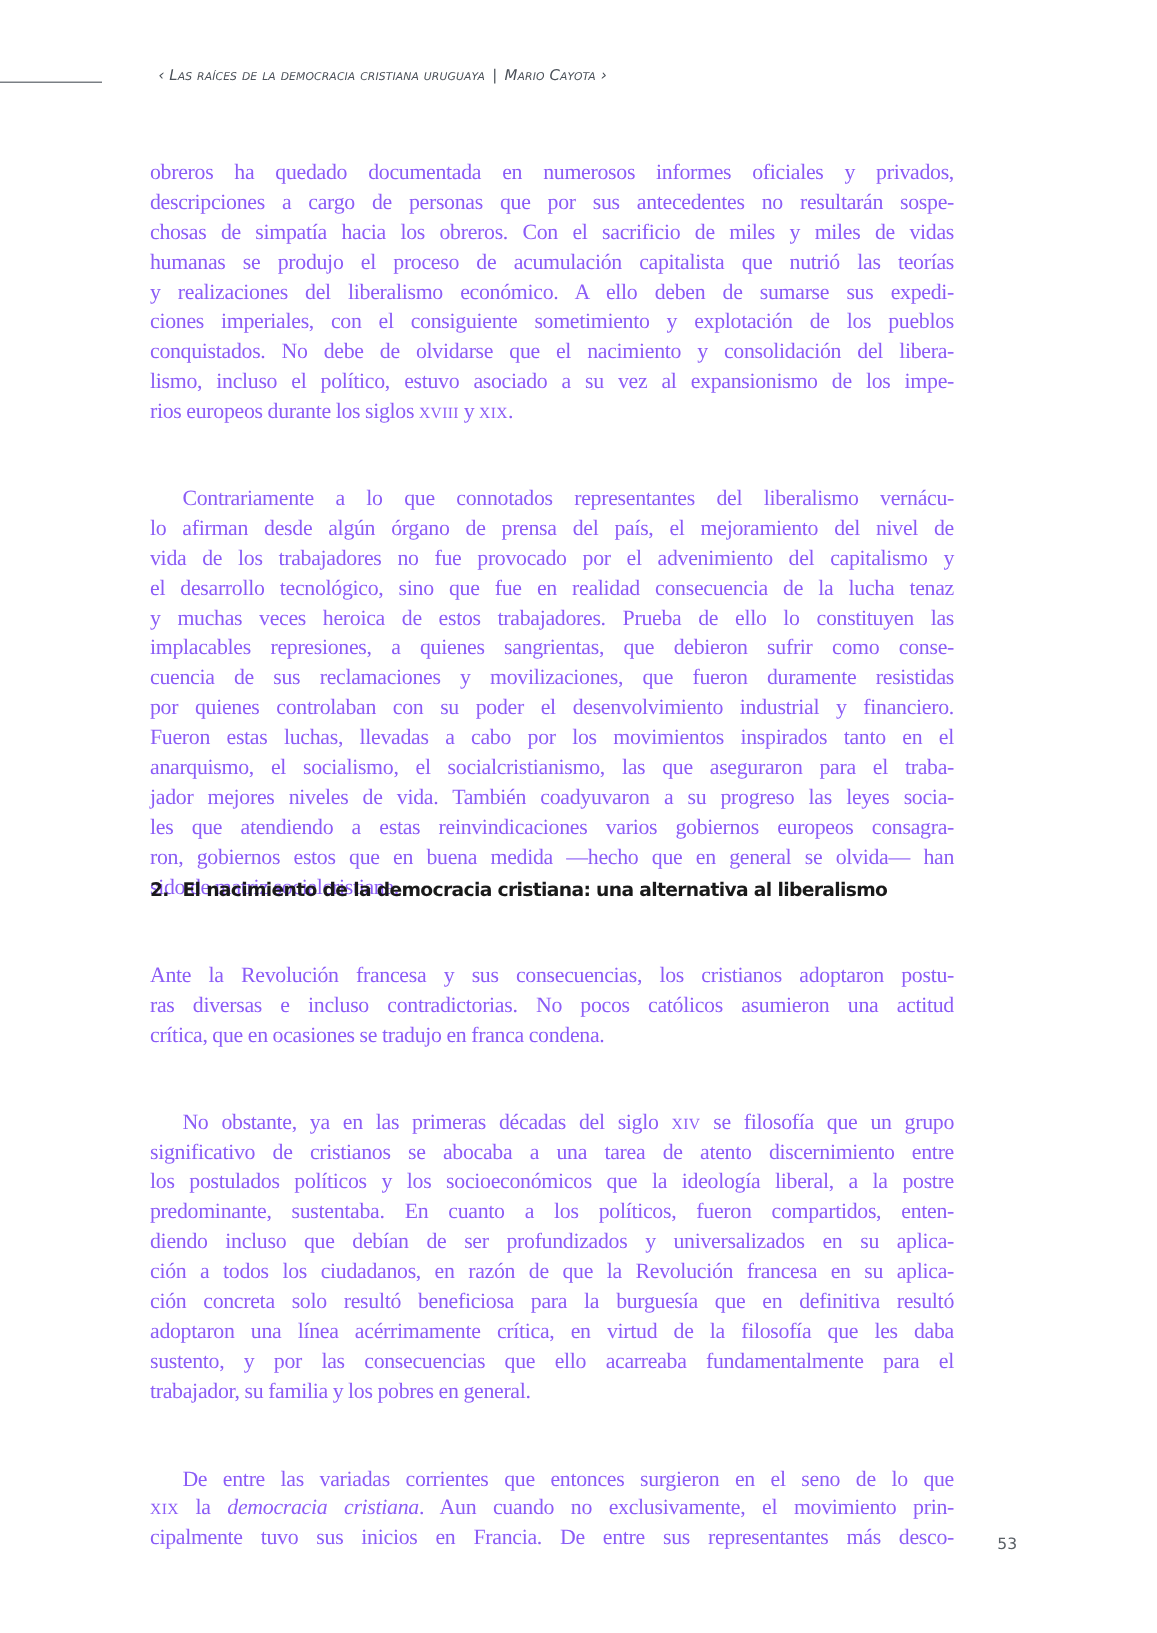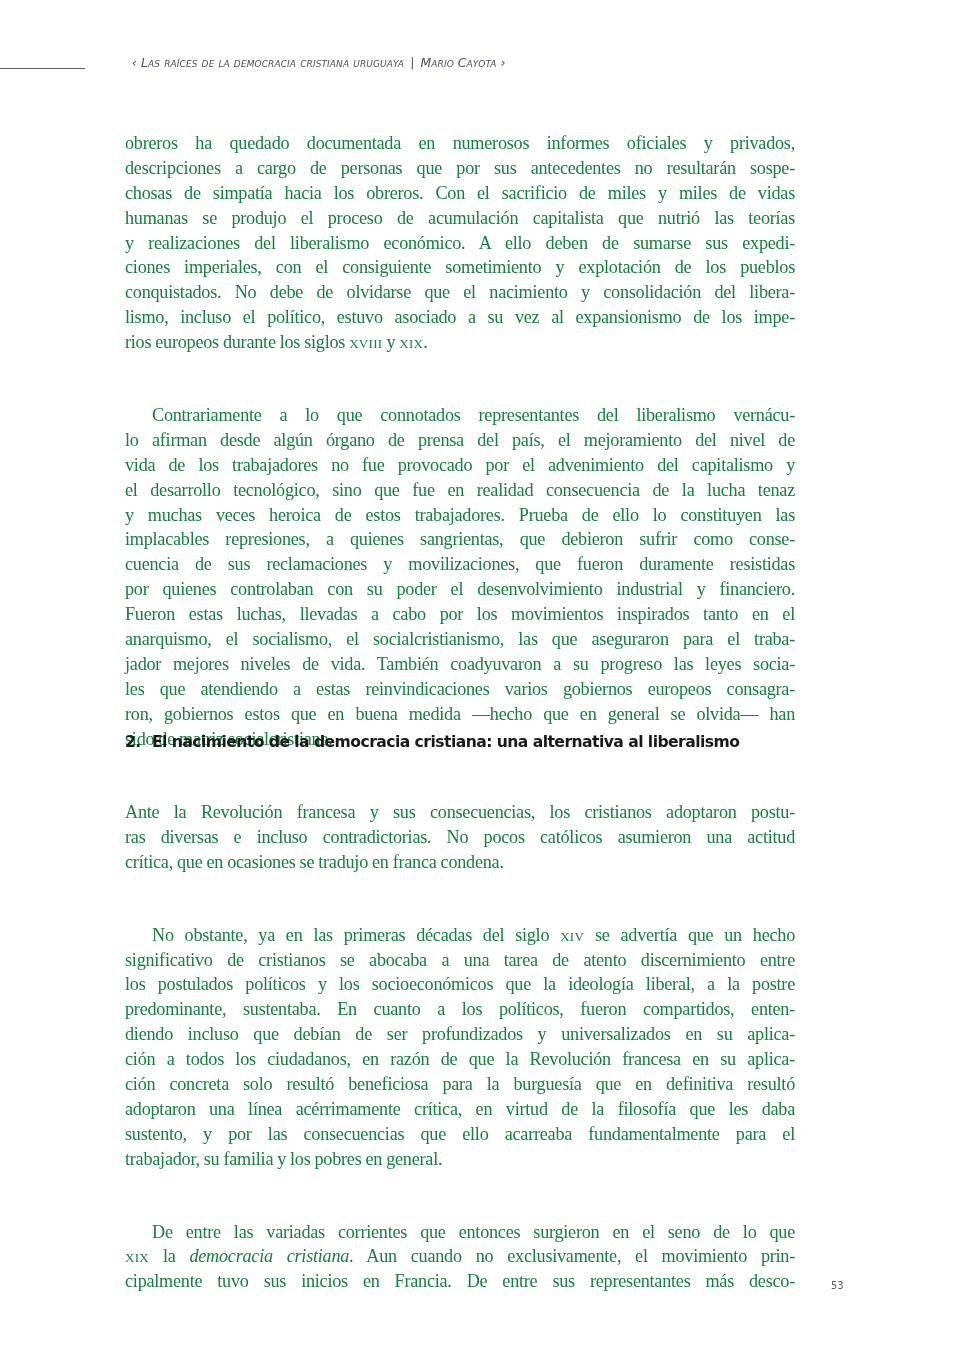--- a/index.html
+++ b/index.html
@@ -38,21 +38,21 @@
       color: #4a5058;
       padding: 0 2px;
     }
     .text-block {
       position: absolute;
       left: 125px;
       width: 670px;
       font-family: "Liberation Serif", serif;
       font-size: 18.2px;
       line-height: 24.9px;
-      color: #15803d;
+      color: #8b5cf6;
       text-align: justify;
       letter-spacing: -0.25px;
       word-spacing: -0.3px;
     }
     .block-1 { top: 131px; }
     .block-2 { top: 800px; }
     .line {
       display: block;
       text-align: justify;
       text-align-last: justify;
@@ -85,21 +85,21 @@
     }
     .section-heading .num {
       display: inline-block;
       width: 27px;
     }
     .page-number {
       position: absolute;
       left: 831px;
       top: 1280px;
       font-family: "DejaVu Sans", sans-serif;
-      font-size: 10px;
+      font-size: 13px;
       color: #5a6066;
     }
     em { font-style: italic; }
   </style>
 </head>
 <body>
 
 <div class="header-rule"></div>
 <div class="running-head">
   <span>‹</span>
@@ -143,21 +143,21 @@
   <span class="num">2.</span><span>El nacimiento de la democracia cristiana: una alternativa al liberalismo</span>
 </div>
 
 <div class="text-block block-2">
   <div>
     <span class="line">Ante la Revolución francesa y sus consecuencias, los cristianos adoptaron postu-</span>
     <span class="line">ras diversas e incluso contradictorias. No pocos católicos asumieron una actitud</span>
     <span class="line last">crítica, que en ocasiones se tradujo en franca condena.</span>
   </div>
   <div>
-    <span class="line indent"><span>No obstante, ya en las primeras décadas del siglo </span><span class="sc">XIV</span><span> se advertía que un hecho</span></span>
+    <span class="line indent"><span>No obstante, ya en las primeras décadas del siglo </span><span class="sc">XIV</span><span> se filosofía que un grupo</span></span>
     <span class="line">significativo de cristianos se abocaba a una tarea de atento discernimiento entre</span>
     <span class="line">los postulados políticos y los socioeconómicos que la ideología liberal, a la postre</span>
     <span class="line">predominante, sustentaba. En cuanto a los políticos, fueron compartidos, enten-</span>
     <span class="line">diendo incluso que debían de ser profundizados y universalizados en su aplica-</span>
     <span class="line">ción a todos los ciudadanos, en razón de que la Revolución francesa en su aplica-</span>
     <span class="line">ción concreta solo resultó beneficiosa para la burguesía que en definitiva resultó</span>
     <span class="line">adoptaron una línea acérrimamente crítica, en virtud de la filosofía que les daba</span>
     <span class="line">sustento, y por las consecuencias que ello acarreaba fundamentalmente para el</span>
     <span class="line last">trabajador, su familia y los pobres en general.</span>
   </div>

